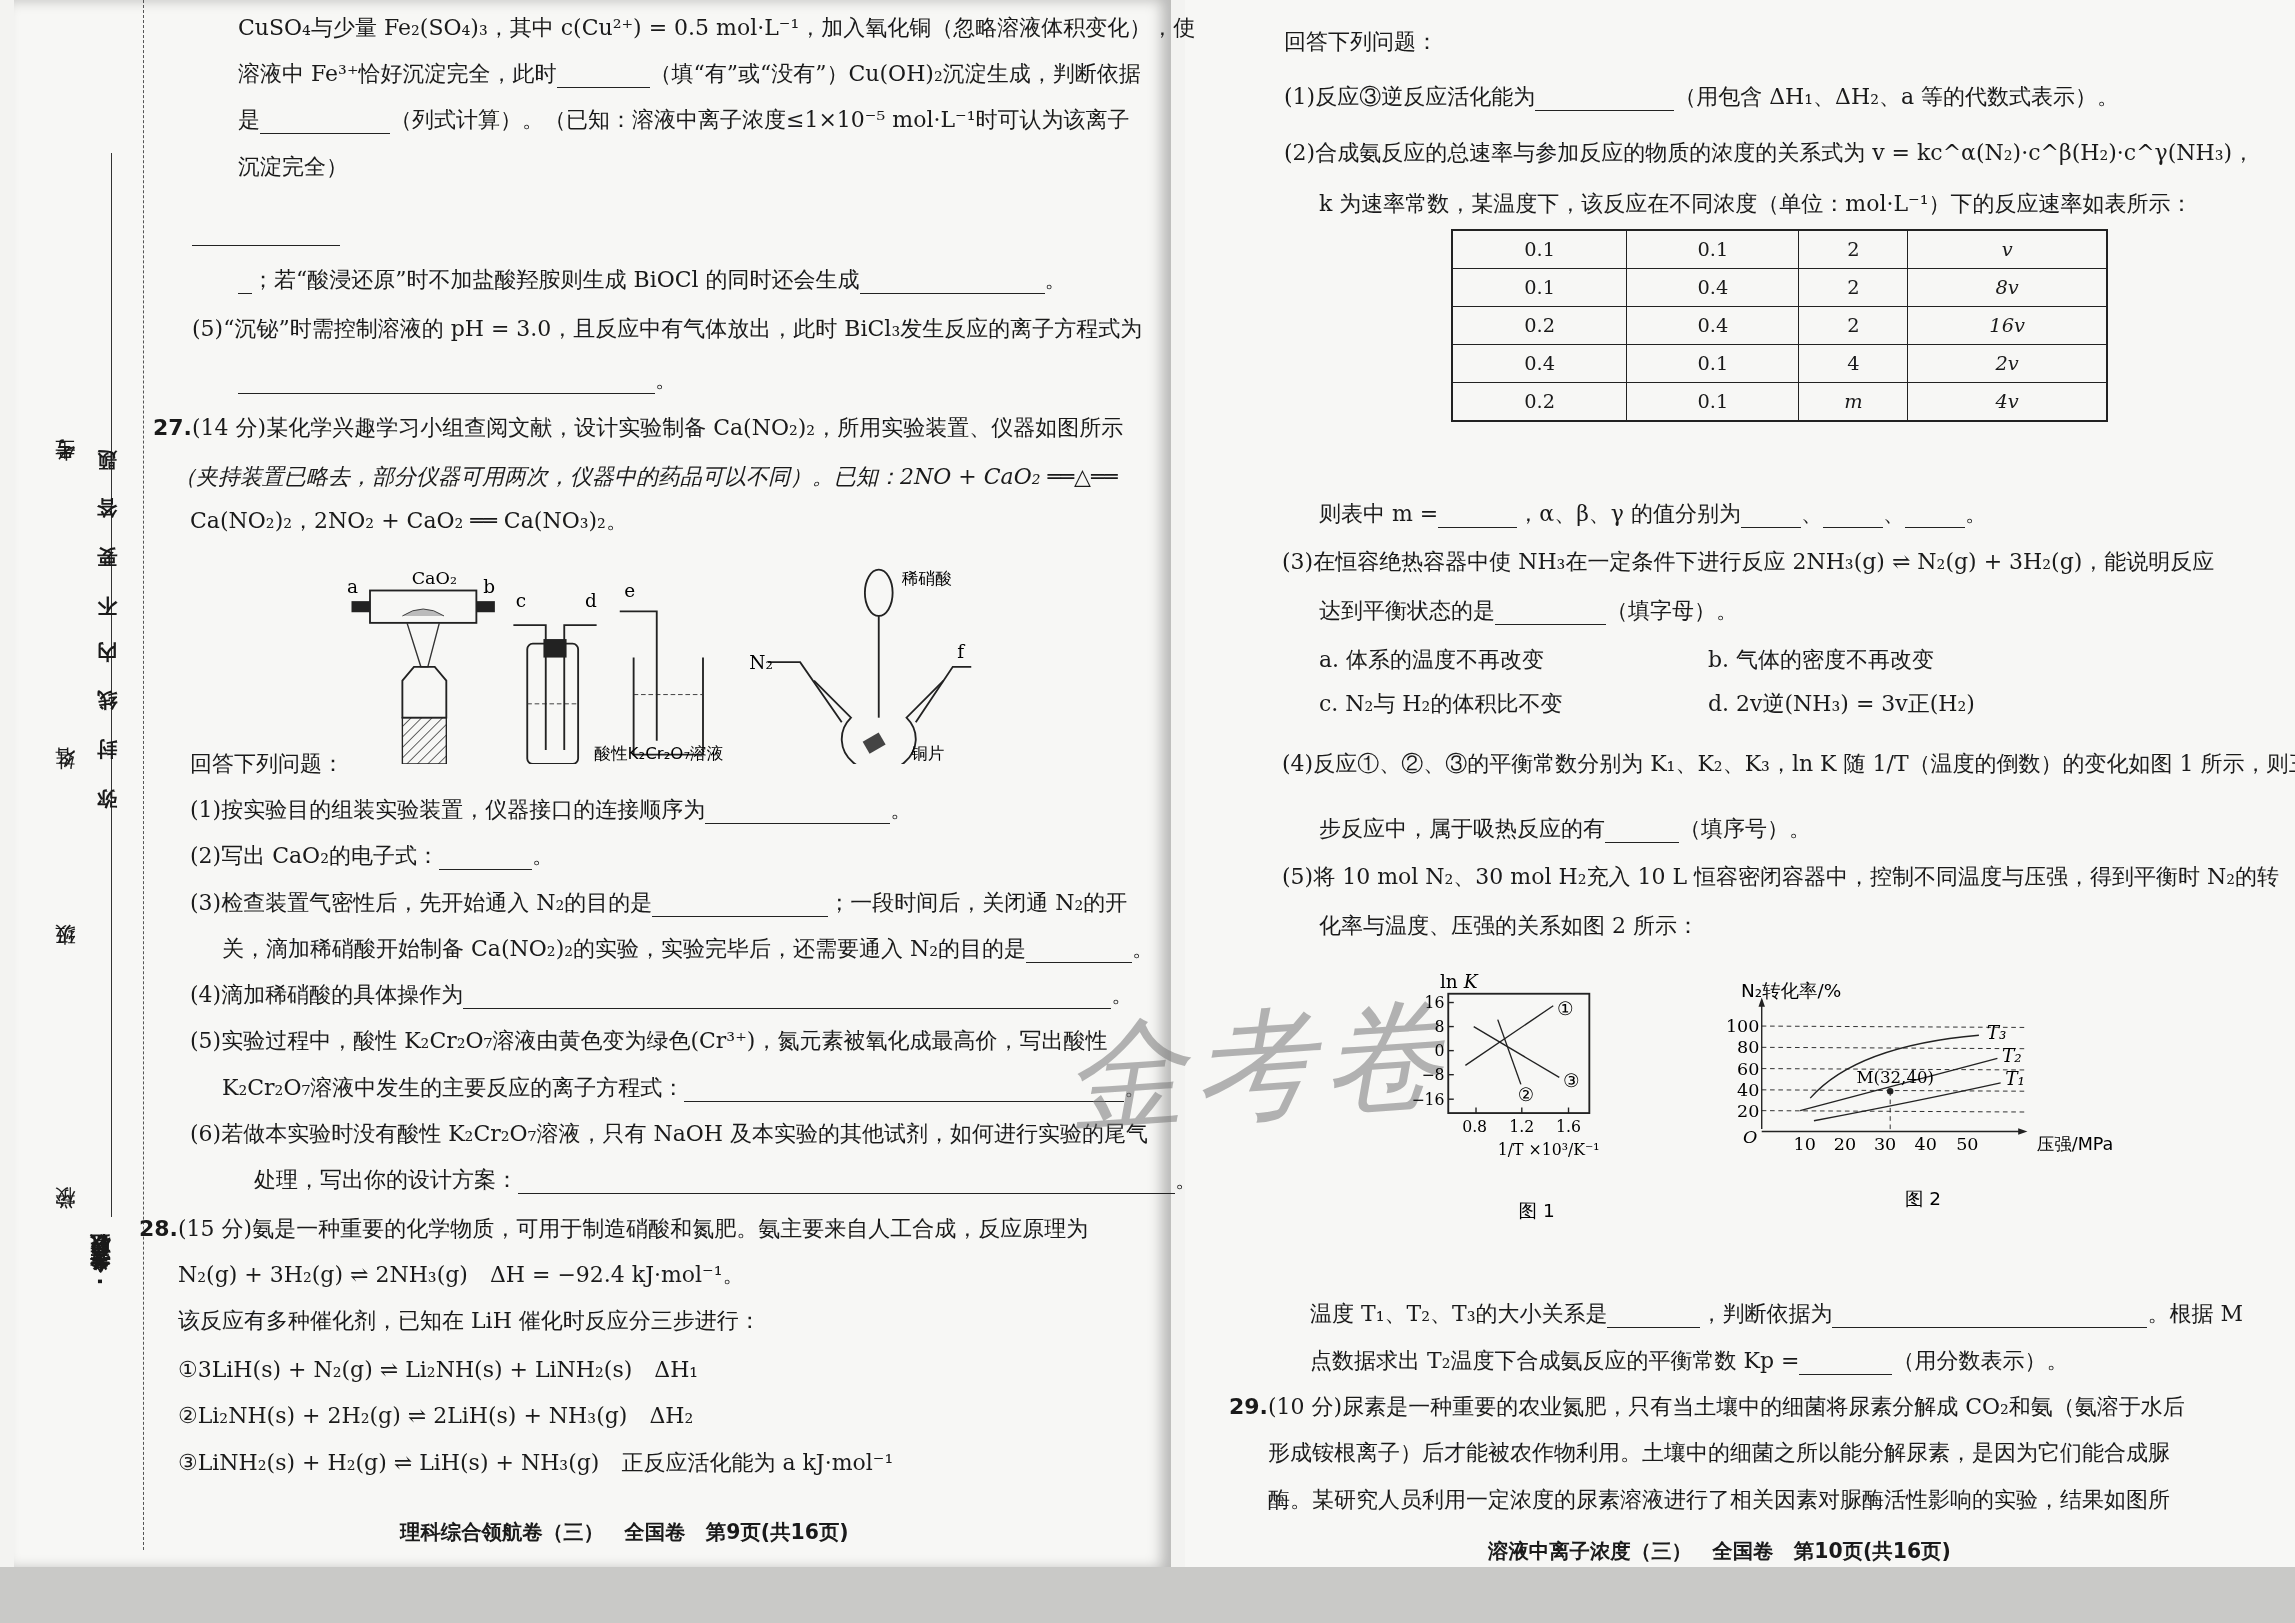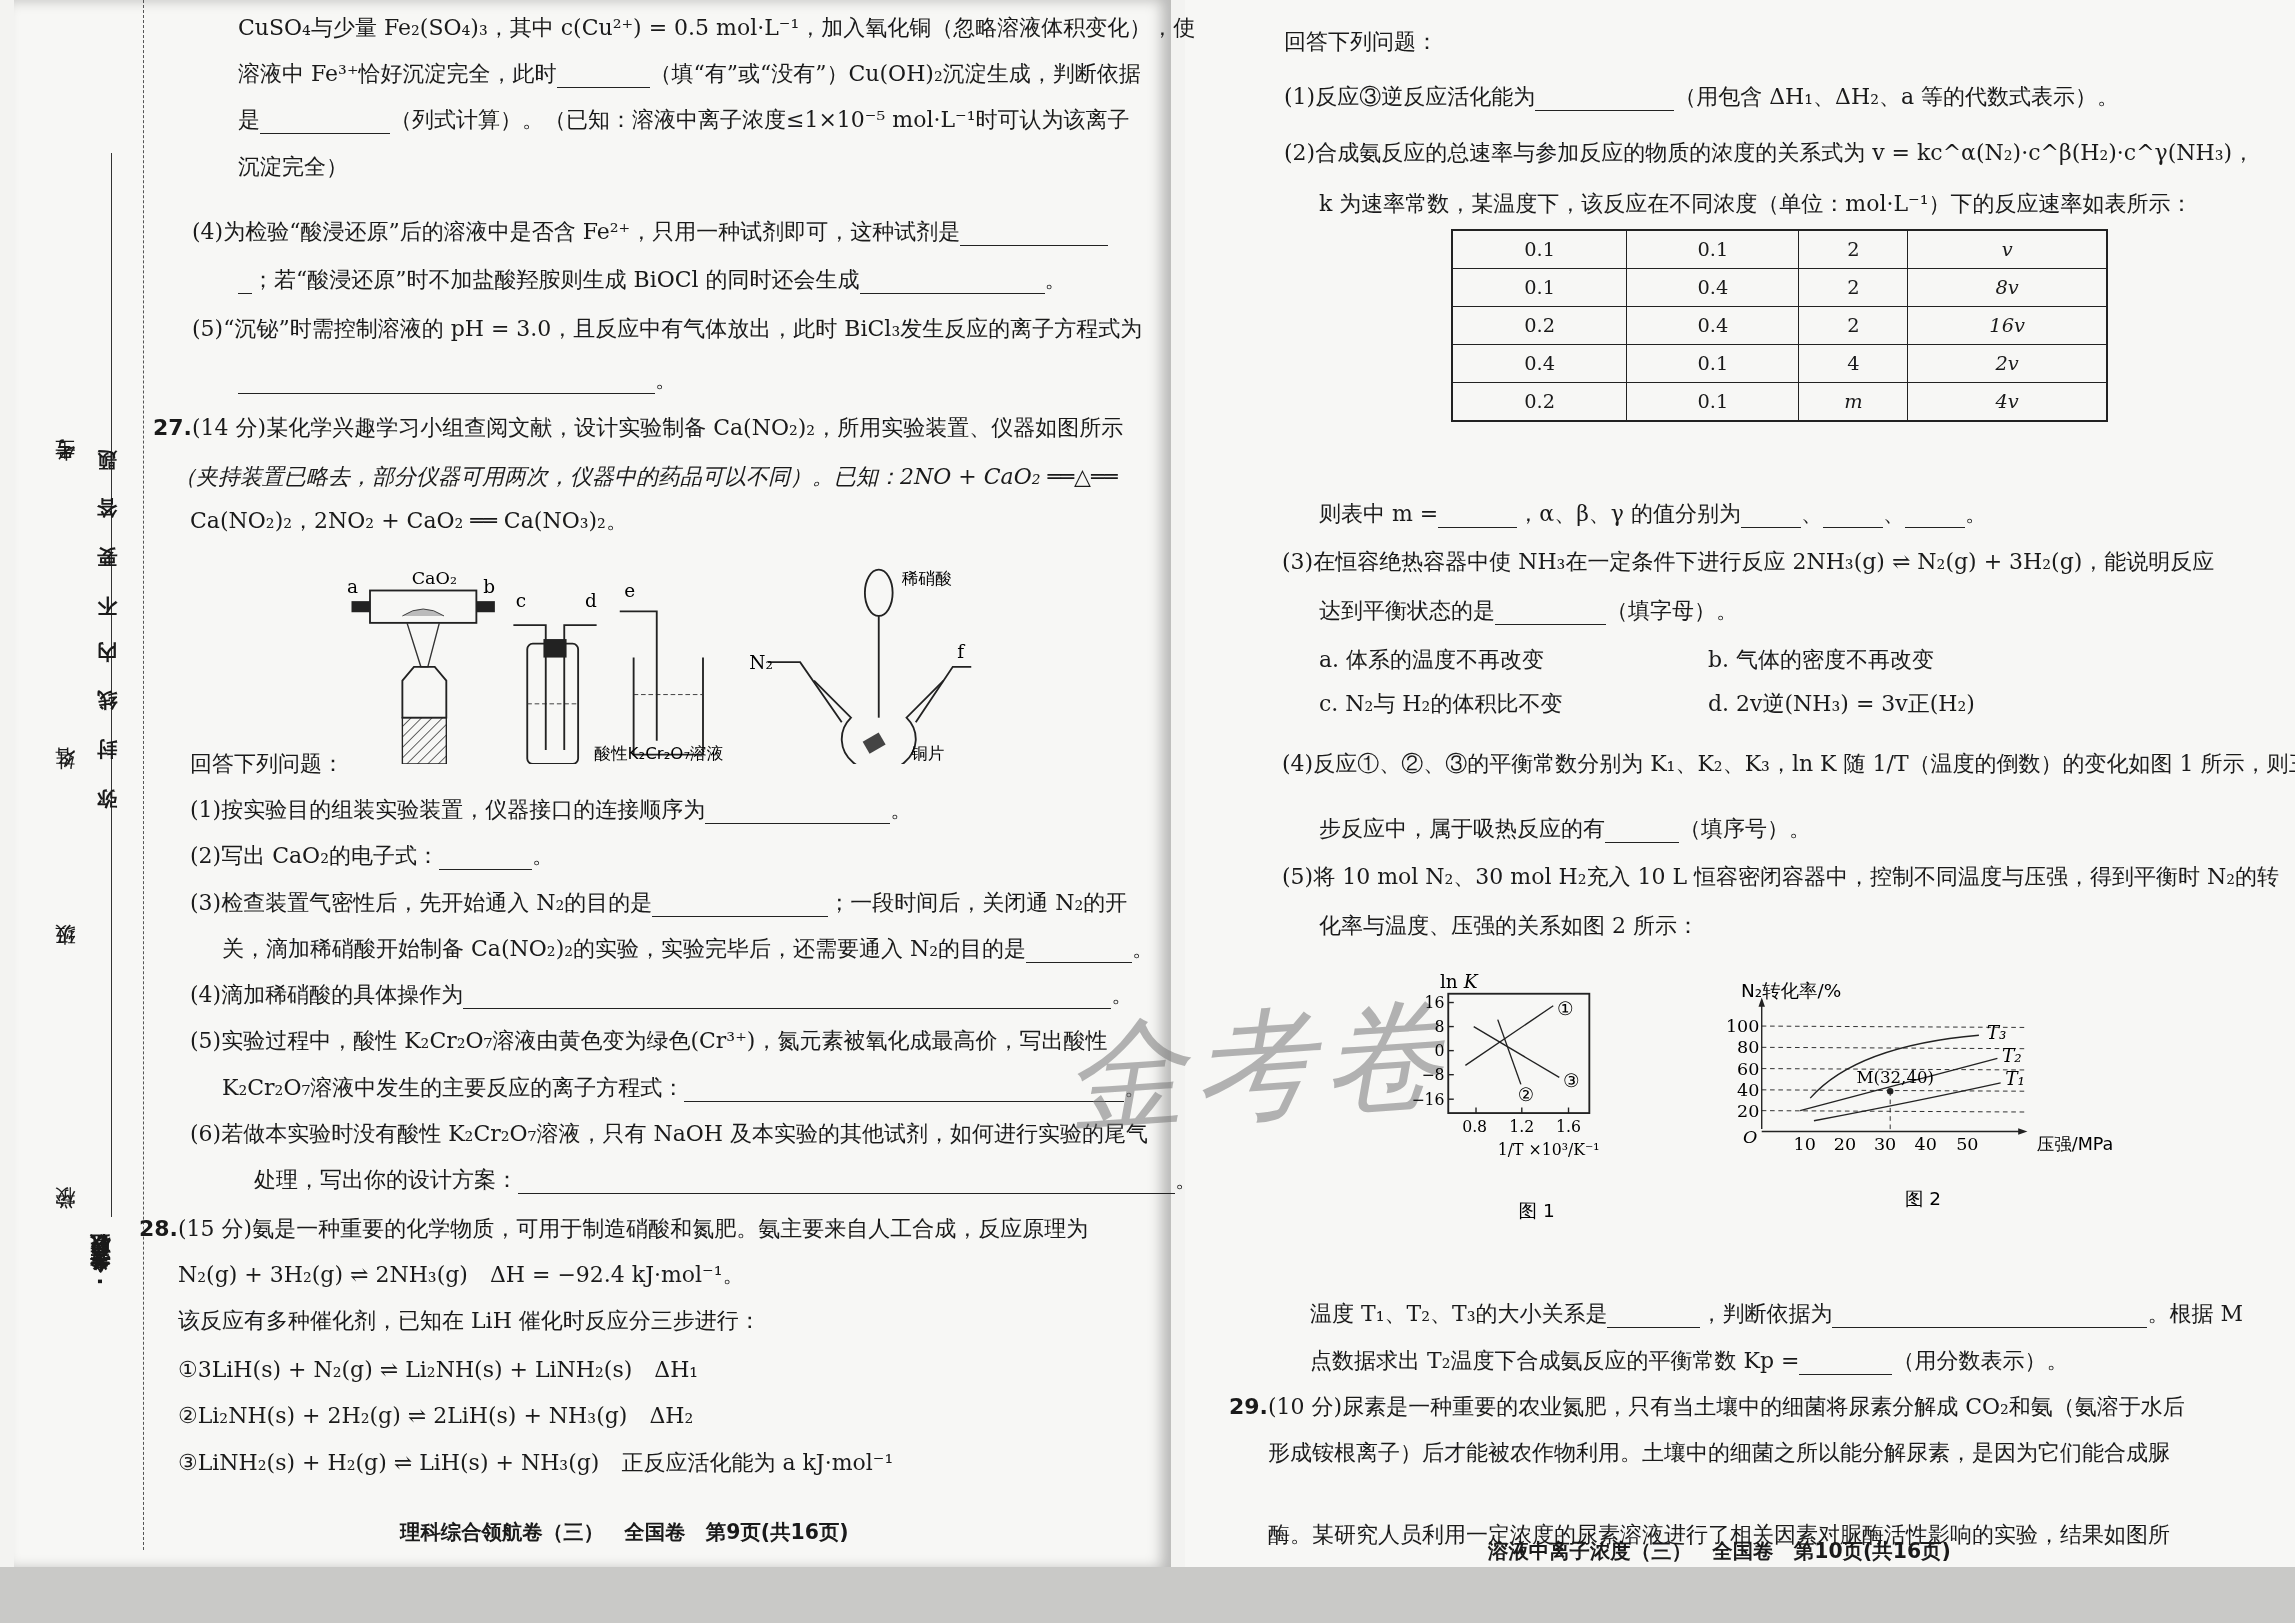--- a/index.html
+++ b/index.html
@@ -43,21 +43,21 @@
 
 <div class="line" style="left:238px; top:14px;">CuSO₄与少量 Fe₂(SO₄)₃，其中 c(Cu²⁺) = 0.5 mol·L⁻¹，加入氧化铜（忽略溶液体积变化），使</div>
 <div class="line" style="left:238px; top:60px;">
   <span>溶液中 Fe³⁺恰好沉淀完全，此时</span><span class="blank" style="width:93px"></span><span>（填“有”或“没有”）Cu(OH)₂沉淀生成，判断依据</span>
 </div>
 <div class="line" style="left:238px; top:106px;">
   <span>是</span><span class="blank" style="width:130px"></span><span>（列式计算）。（已知：溶液中离子浓度≤1×10⁻⁵ mol·L⁻¹时可认为该离子</span>
 </div>
 <div class="line" style="left:238px; top:153px;">沉淀完全）</div>
 <div class="line" style="left:192px; top:218px;">
-  <span>(4)为检验“酸浸还原”后的溶液中是否含 Fe²⁺，只用一种试剂即可，这种试剂是</span><span class="blank" style="width:148px"></span>
+  <span class="blank" style="width:148px"></span>
 </div>
 <div class="line" style="left:238px; top:266px;">
   <span class="blank" style="width:14px"></span><span>；若“酸浸还原”时不加盐酸羟胺则生成 BiOCl 的同时还会生成</span><span class="blank" style="width:185px"></span><span>。</span>
 </div>
 <div class="line" style="left:192px; top:315px;">(5)“沉铋”时需控制溶液的 pH = 3.0，且反应中有气体放出，此时 BiCl₃发生反应的离子方程式为</div>
 <div class="line" style="left:238px; top:366px;">
   <span class="blank" style="width:417px"></span><span>。</span>
 </div>
 
 <div class="line" style="left:153px; top:414px;">
@@ -264,15 +264,15 @@
       <text x="612" y="245">T₁</text>
   </g>
   <text x="395" y="505" font-size="40" font-family="DejaVu Sans">图 2</text>
 </svg>
 
 <div class="line" style="left:1310px; top:1300px;"><span>温度 T₁、T₂、T₃的大小关系是</span><span class="blank" style="width:93px"></span><span>，判断依据为</span><span class="blank" style="width:315px"></span><span>。根据 M</span></div>
 <div class="line" style="left:1310px; top:1347px;"><span>点数据求出 T₂温度下合成氨反应的平衡常数 Kp =</span><span class="blank" style="width:93px"></span><span>（用分数表示）。</span></div>
 
 <div class="line" style="left:1229px; top:1393px;"><span class="num">29.</span><span>(10 分)尿素是一种重要的农业氮肥，只有当土壤中的细菌将尿素分解成 CO₂和氨（氨溶于水后</span></div>
 <div class="line" style="left:1268px; top:1439px;">形成铵根离子）后才能被农作物利用。土壤中的细菌之所以能分解尿素，是因为它们能合成脲</div>
-<div class="line" style="left:1268px; top:1486px;margin-top:35px;">酶。某研究人员利用一定浓度的尿素溶液进行了相关因素对脲酶活性影响的实验，结果如图所</div>
+<div class="line" style="left:1268px; top:1486px;">酶。某研究人员利用一定浓度的尿素溶液进行了相关因素对脲酶活性影响的实验，结果如图所</div>
 <div class="footer" style="left:1488px; top:1537px;">溶液中离子浓度（三）　全国卷　第10页(共16页)</div>
 
 
 </body></html>

